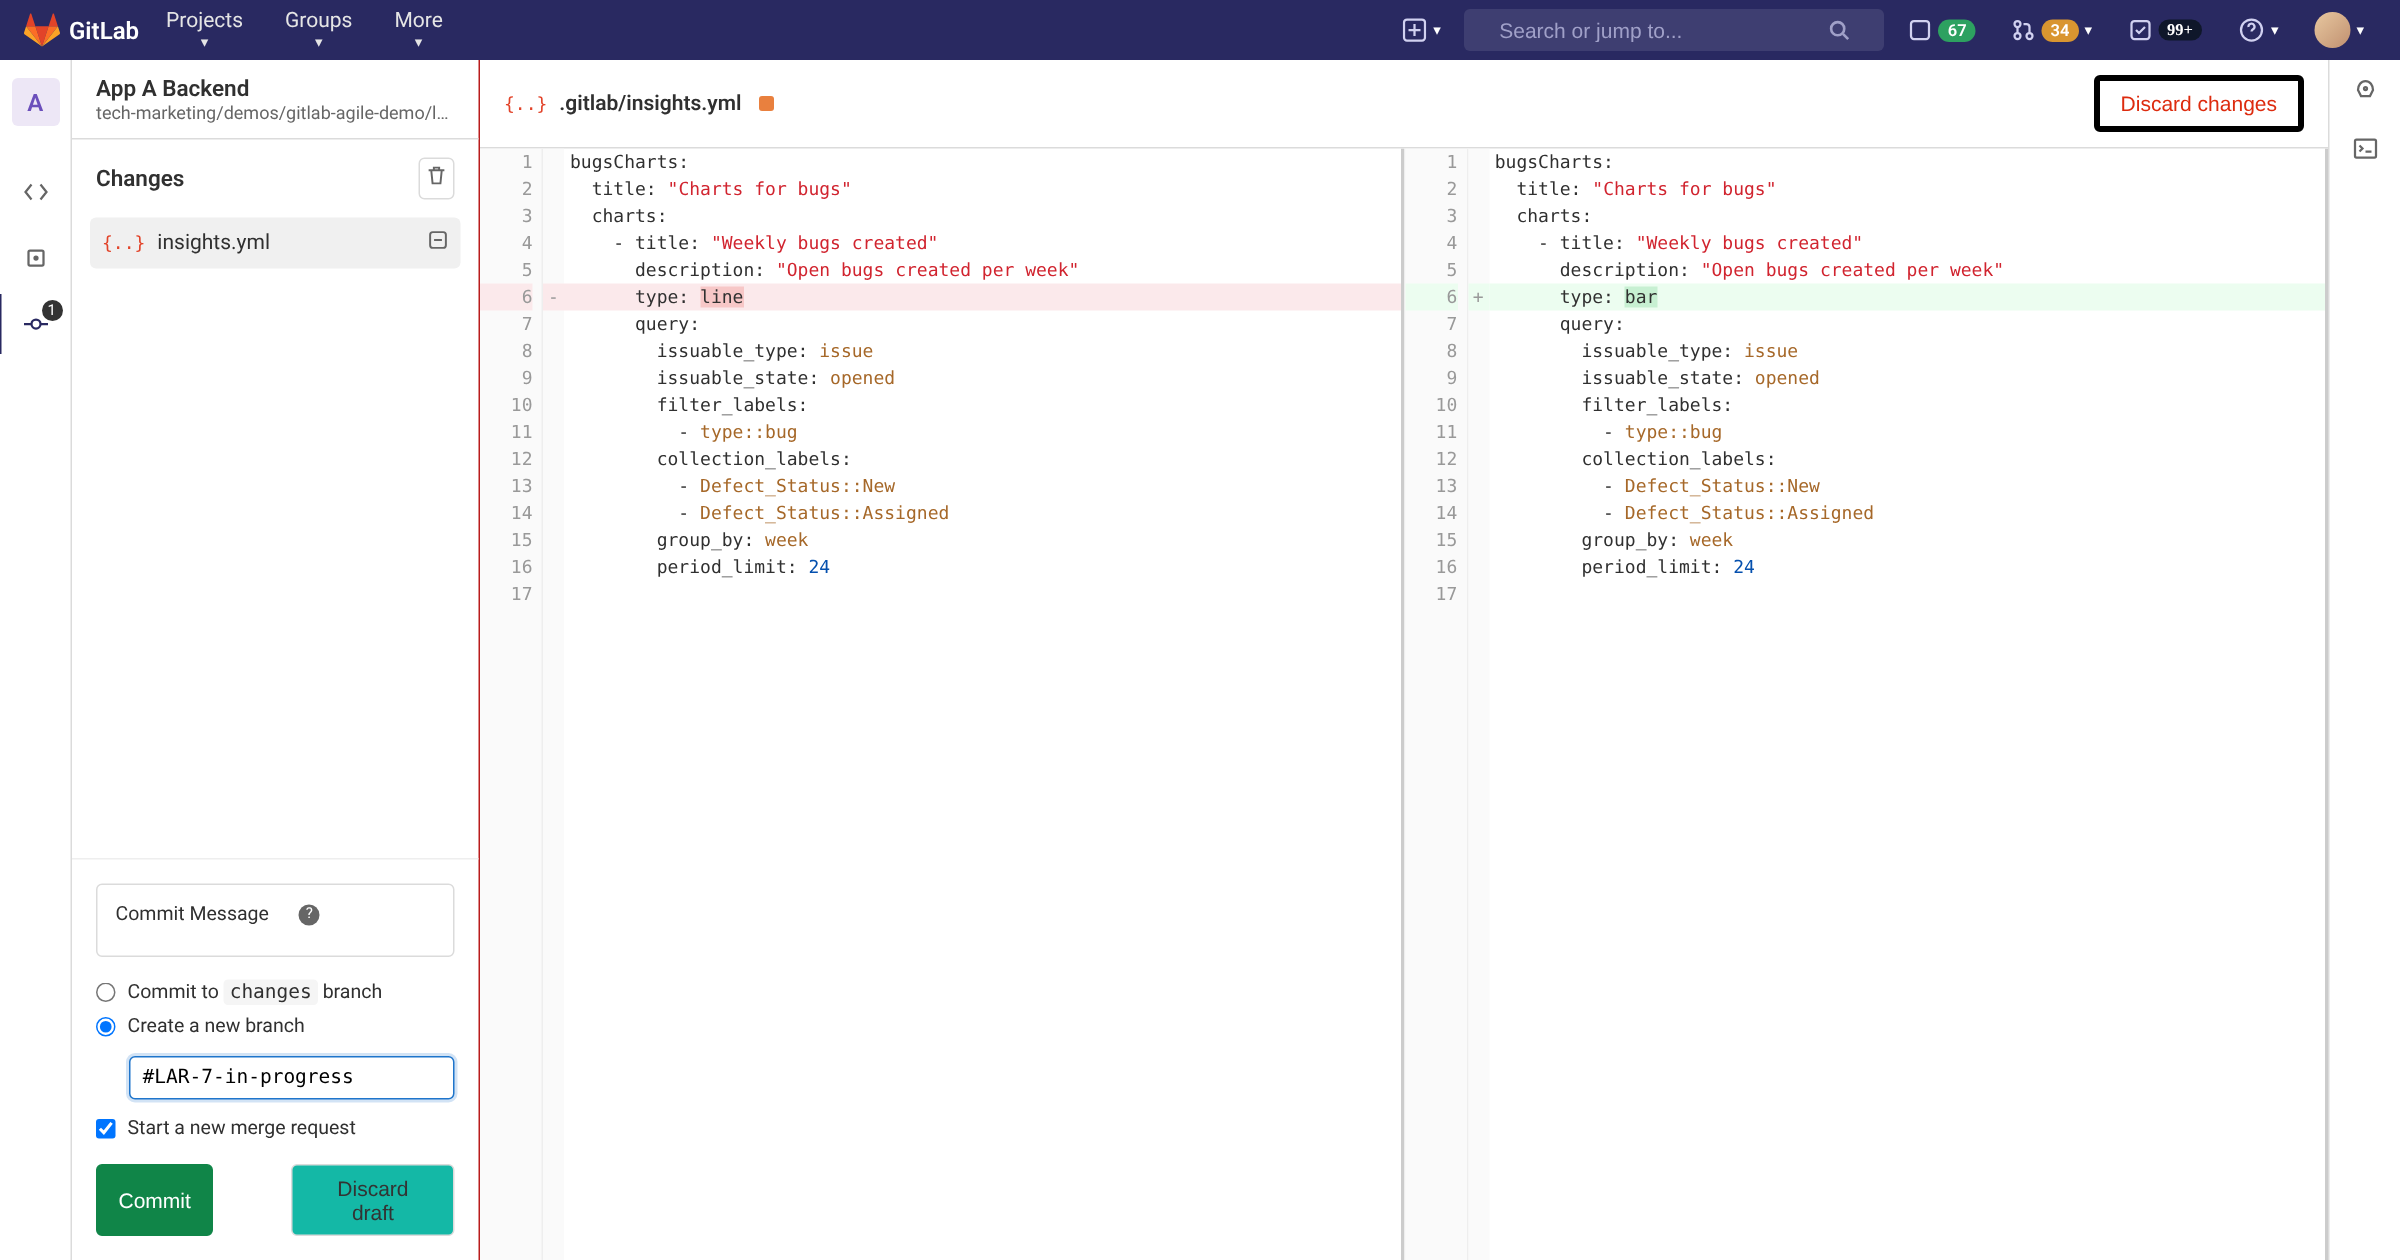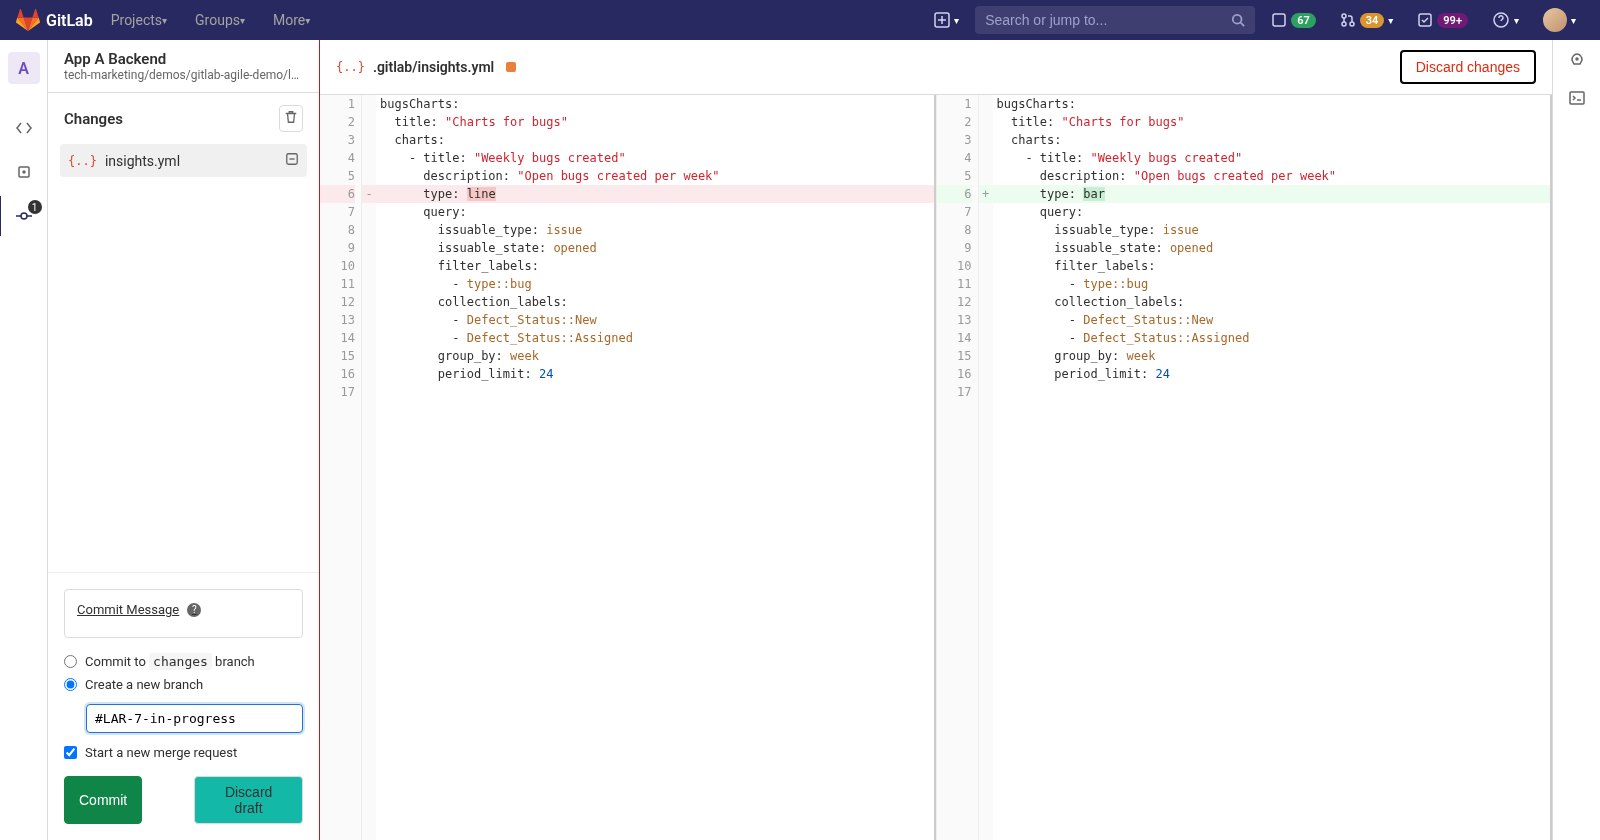--- a/index.html
+++ b/index.html
@@ -2,29 +2,29 @@
 <html><head>
 <meta charset="utf-8">
 <style>
 * { margin: 0; padding: 0; box-sizing: border-box; }
 body { font-family: -apple-system, BlinkMacSystemFont, "Segoe UI", Roboto, sans-serif; font-size: 14px; color: #303030; background: #fff; overflow: hidden; }
 
 
 .topnav { display: flex; align-items: center; height: 40px; background: #292961; color: #fff; padding: 0 16px; gap: 8px; }
 .topnav .logo { display: flex; align-items: center; gap: 6px; font-weight: 600; font-size: 16px; }
 .topnav .logo svg { width: 24px; height: 24px; }
-.topnav .nav-item { padding: 0 10px; display: flex; align-items: center; gap: 0; cursor: pointer; color: #a3a3a3; font-size: 14px; }
+.topnav .nav-item { padding: 0 10px; display: flex; align-items: center; gap: 0; cursor: pointer; color: #e5e5e5; font-size: 14px; flex-direction: column; }
 .topnav .spacer { flex: 1; }
-.topnav .search { background: rgba(255,255,255,0.1); border-radius: 4px; padding: 6px 10px; width: 280px; display: flex; align-items: center; gap: 8px; color: #a0a0c8; }
+.topnav .search { background: rgba(255,255,255,0.1); border-radius: 4px; padding: 6px 23px; width: 280px; display: flex; align-items: center; gap: 8px; color: #a0a0c8; }
 .topnav .search input { background: transparent; border: none; color: #fff; outline: none; flex: 1; font-size: 14px; }
 .topnav .search input::placeholder { color: #a0a0c8; }
 .topnav .badge-item { display: flex; align-items: center; gap: 4px; padding: 0 8px; cursor: pointer; }
 .topnav .badge { background: #2da160; color: #fff; font-size: 11px; font-weight: 600; padding: 1px 6px; border-radius: 8px; }
 .topnav .badge.orange { background: #d99530; }
-.topnav .badge.blue { background: #701a75; }
+.topnav .badge.blue { background: #0f172a; font-family: Liberation Serif, serif; }
 .topnav .avatar { width: 24px; height: 24px; border-radius: 50%; background: #ddd; }
 .chevron-down { font-size: 10px; }
 
 
 .layout { display: flex; height: calc(100vh - 40px); }
 
 
 .rail { width: 48px; border-right: 1px solid #dbdbdb; display: flex; flex-direction: column; align-items: center; padding-top: 8px; gap: 4px; }
 .rail .rail-item { width: 40px; height: 40px; display: flex; align-items: center; justify-content: center; border-radius: 4px; cursor: pointer; position: relative; color: #666; }
 .rail .rail-item.active { color: #292961; border-left: 3px solid #292961; border-radius: 0; margin-left: -4px; padding-left: 1px; width: 48px; }
@@ -40,33 +40,33 @@
 .changes-header .title { font-weight: 600; font-size: 15px; }
 .changes-header .trash { cursor: pointer; color: #666; padding: 4px; border: 1px solid #dbdbdb; border-radius: 4px; }
 .file-list { padding: 0 12px; }
 .file-item { display: flex; align-items: center; gap: 8px; padding: 8px; background: #f0f0f0; border-radius: 4px; cursor: pointer; }
 .file-item .file-icon { color: #e24329; font-family: monospace; font-size: 12px; }
 .file-item .file-name { flex: 1; }
 .file-item .unstage { color: #666; cursor: pointer; }
 
 .commit-area { margin-top: auto; padding: 16px; border-top: 1px solid #eee; }
 .commit-box { border: 1px solid #dbdbdb; border-radius: 4px; padding: 12px; margin-bottom: 12px; }
-.commit-box .label { display: flex; align-items: center; gap: 8px; font-size: 13px; margin-bottom: 8px; text-decoration: underline; }
+.commit-box .label { display: flex; align-items: center; gap: 20px; font-size: 13px; margin-bottom: 8px; }
 .commit-box .help { background: #666; color: #fff; width: 14px; height: 14px; border-radius: 50%; display: inline-flex; align-items: center; justify-content: center; font-size: 10px; }
 .commit-box textarea { width: 100%; border: none; outline: none; resize: none; font-family: ui-monospace, monospace; font-size: 13px; height: 100px; }
 .radio-opt { display: flex; align-items: center; gap: 8px; padding: 4px 0; font-size: 13px; }
 .radio-opt code { font-family: ui-monospace, monospace; background: #f5f5f5; padding: 1px 4px; border-radius: 3px; }
 .branch-input { margin: 8px 0 8px 22px; }
 .branch-input input { width: 100%; padding: 6px 8px; border: 1px solid #1f75cb; border-radius: 4px; font-family: ui-monospace, monospace; font-size: 13px; outline: none; box-shadow: 0 0 0 2px rgba(31,117,203,0.2); }
 .check-opt { display: flex; align-items: center; gap: 8px; padding: 4px 0; font-size: 13px; margin-bottom: 12px; }
 .commit-actions { display: flex; gap: 52px; }
 .btn { padding: 7px 14px; border-radius: 4px; font-size: 14px; cursor: pointer; border: 1px solid transparent; }
 .btn-primary { background: #108548; color: #fff; border-color: #108548; }
 .btn-secondary { background: #14b8a6; border-color: #dbdbdb; color: #333; }
-.btn-danger-outline { background: #fff; border: 2px solid #000000; color: #dd2b0e; }
+.btn-danger-outline { background: #fff; border: 4px solid #000000; color: #dd2b0e; }
 
 
 .editor-area { flex: 1; display: flex; flex-direction: column; }
 .file-tab-bar { display: flex; align-items: center; justify-content: space-between; padding: 10px 16px; border-bottom: 1px solid #dbdbdb; }
 .file-tab { display: flex; align-items: center; gap: 8px; }
 .file-tab .file-icon { color: #e24329; font-family: monospace; font-size: 12px; }
 .file-tab .path { font-weight: 600; }
 .file-tab .mod-dot { width: 10px; height: 10px; background: #e9803e; border-radius: 2px; display: inline-block; margin-left: 4px; }
 
 .diff-view { flex: 1; display: flex; font-family: ui-monospace, SFMono-Regular, Menlo, monospace; font-size: 12px; line-height: 18px; overflow: auto; }

